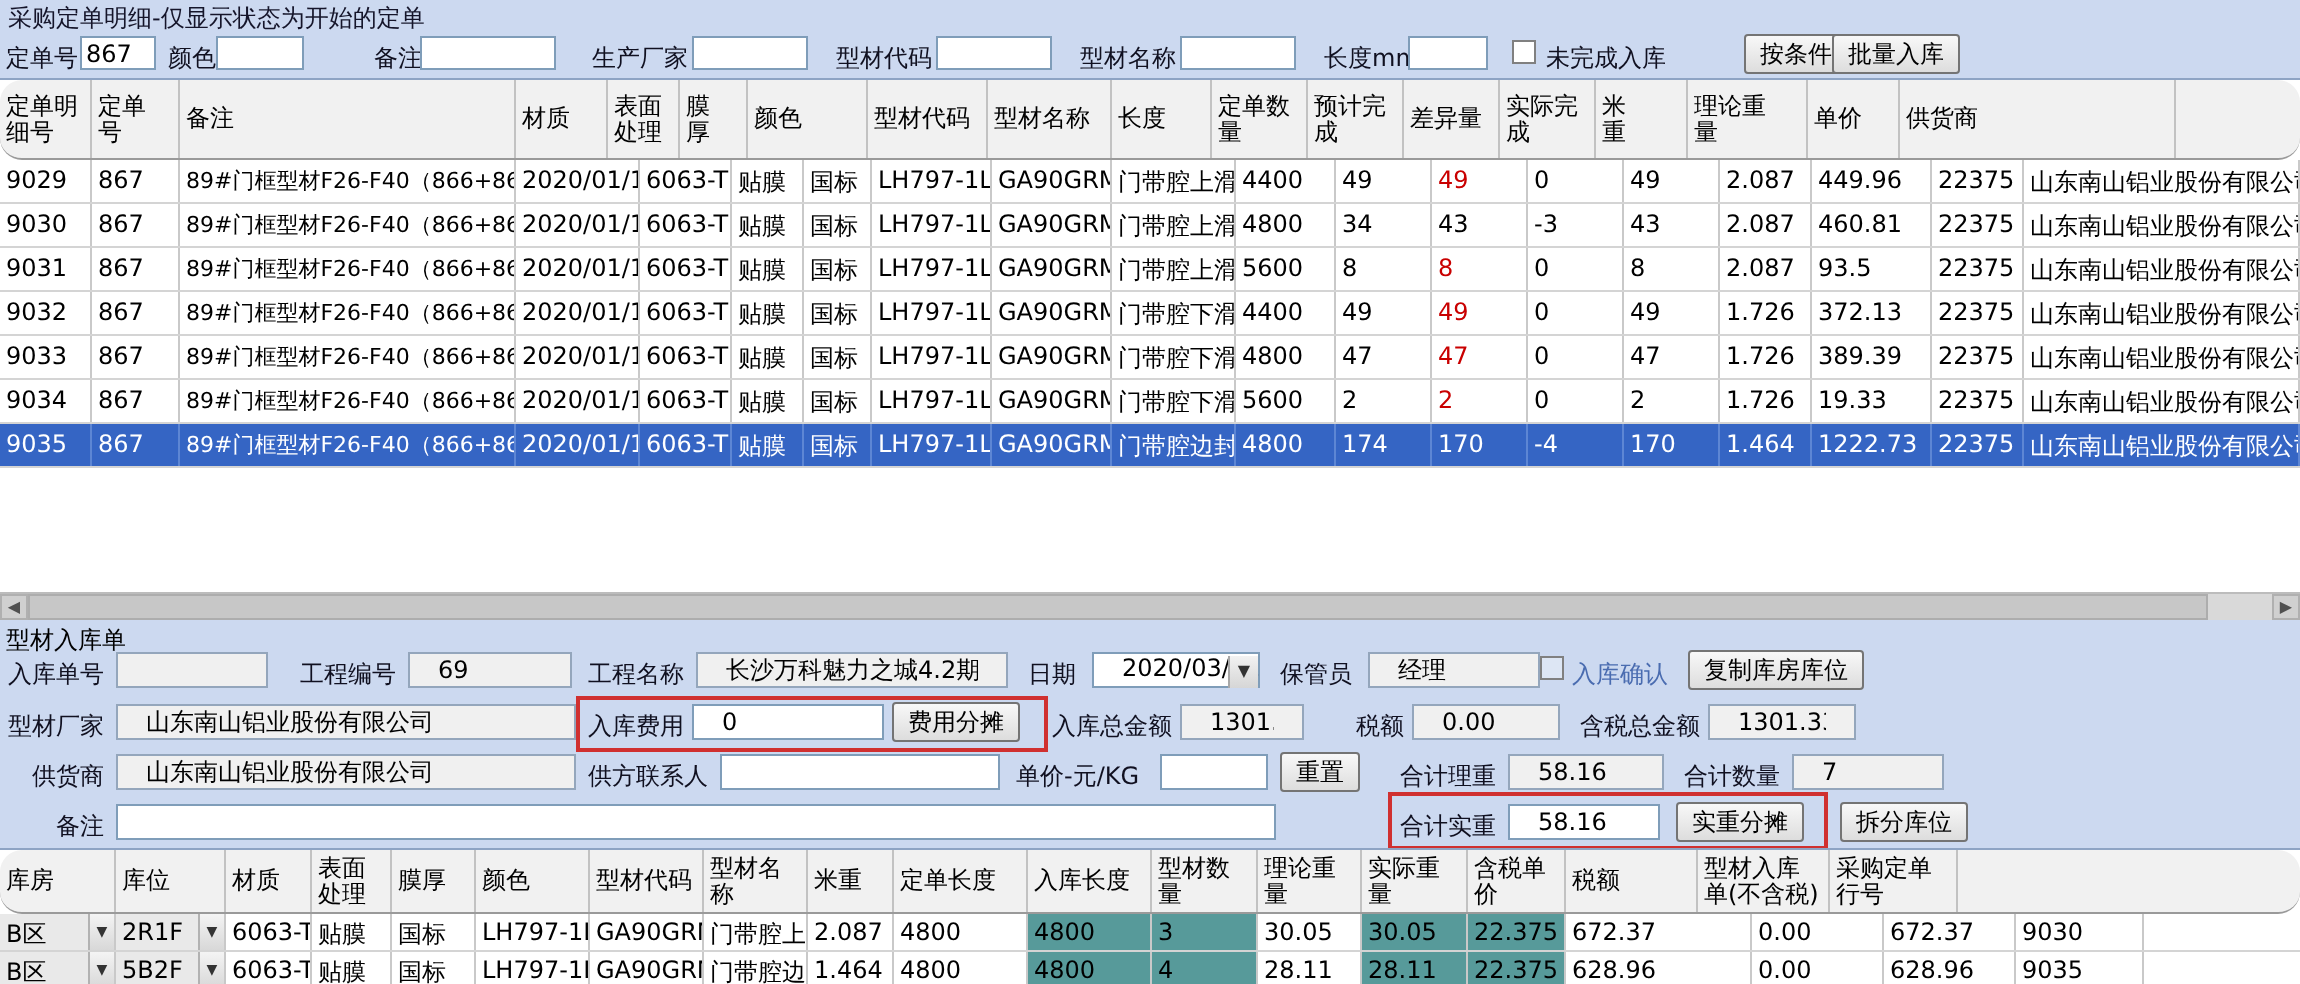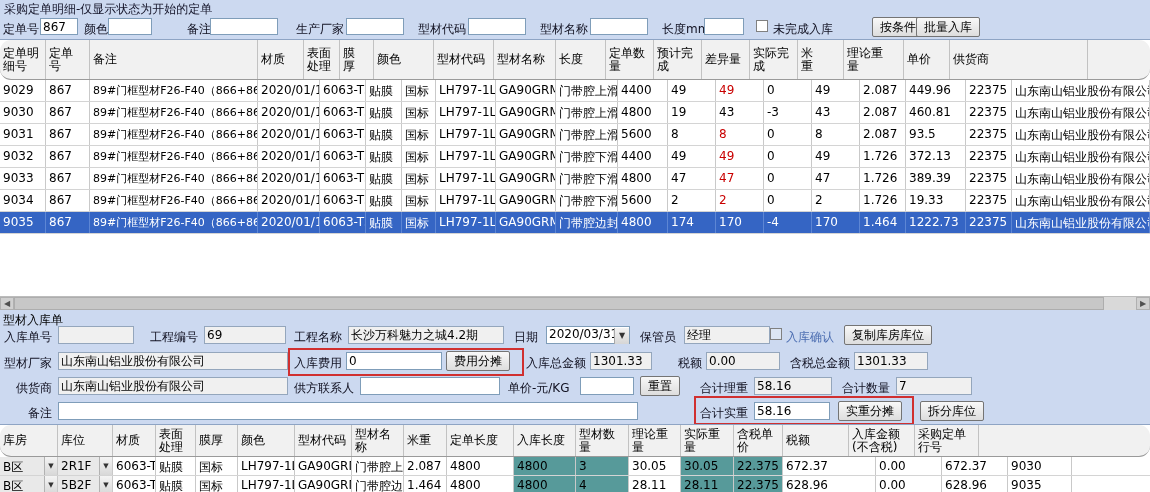--- a/index.html
+++ b/index.html
@@ -46,21 +46,21 @@
   #hscroll { left:0; top:296px; width:1150px; height:14px; background:#d9d9d9;
              border-top:1px solid #bcbcbc; }
   .sb-arrow { position:absolute; top:0; width:14px; height:13px; background:#d0d0d0;
               border:1px solid #b0b0b0; font-size:8px; line-height:12px; text-align:center; color:#505050; }
   #sb-thumb { position:absolute; left:14px; top:0; width:1090px; height:13px; background:#c7c7c7;
               border:1px solid #adadad; }
   
   #form-sec { left:0; top:310px; width:1150px; height:182px; background:#ccd9f0; }
   .glab { position:absolute; color:#101020; }
   .gin { position:absolute; height:18px; border:1px solid #94a6bc; background:#f0f0f0;
-         font:12px "DejaVu Sans",sans-serif; padding:0 2px; }
+         font:12px "DejaVu Sans",sans-serif; padding:0 14px; }
   .gin.wht { background:#fff; border-color:#7f9db9; }
   .redbox { position:absolute; border:2px solid #d03030; }
   .ddbtn { position:absolute; width:15px; height:16px; top:1px; background:linear-gradient(#f2f2f2,#d6d6d6);
            border-left:1px solid #a8a8a8; font-size:8px; text-align:center; line-height:15px; color:#333; }
   .bluechk { background:#dde6f4; }
   #confirm-lab { color:#4a6cb0; }
   
   #btable { left:0; top:114px; width:1150px; height:68px; background:#fff;
             border-top:1px solid #8ea4c4; overflow:hidden; }
   .bt .thead{height:32px}
@@ -187,21 +187,21 @@
         <div class="td c1">867</div>
         <div class="td c2">89#门框型材F26-F40（866+867）</div>
         <div class="td c3">2020/01/13</div>
         <div class="td c4">6063-T5</div>
         <div class="td c5">贴膜</div>
         <div class="td c6">国标</div>
         <div class="td c7">LH797-1LL0</div>
         <div class="td c8">GA90GRM03</div>
         <div class="td c9">门带腔上滑</div>
         <div class="td c10">4800</div>
-        <div class="td c11">19</div>
+        <div class="td c11">34</div>
         <div class="td c12">43</div>
         <div class="td c13">-3</div>
         <div class="td c14">43</div>
         <div class="td c15">2.087</div>
         <div class="td c16">460.81</div>
         <div class="td c17">22375</div>
         <div class="td c18">山东南山铝业股份有限公司</div>
       </div>
       <div class="trow">
         <div class="td c0">9031</div>
@@ -412,21 +412,21 @@
         <div class="th c13">
           <span>实际重量</span>
         </div>
         <div class="th c14">
           <span>含税单价</span>
         </div>
         <div class="th c16">
           <span>税额</span>
         </div>
         <div class="th c17">
-          <span>入库金额(不含税)</span>
+          <span>型材入库单(不含税)</span>
         </div>
         <div class="th c18">
           <span>采购定单行号</span>
         </div>
         <div class="th filler"></div>
       </div>
     <div id="bt-body">
         <div class="trow">
           <div class="td c0 combo"><span>B区</span><span class="dd">▼</span></div>
           <div class="td c1 combo"><span>2R1F</span><span class="dd">▼</span></div>

